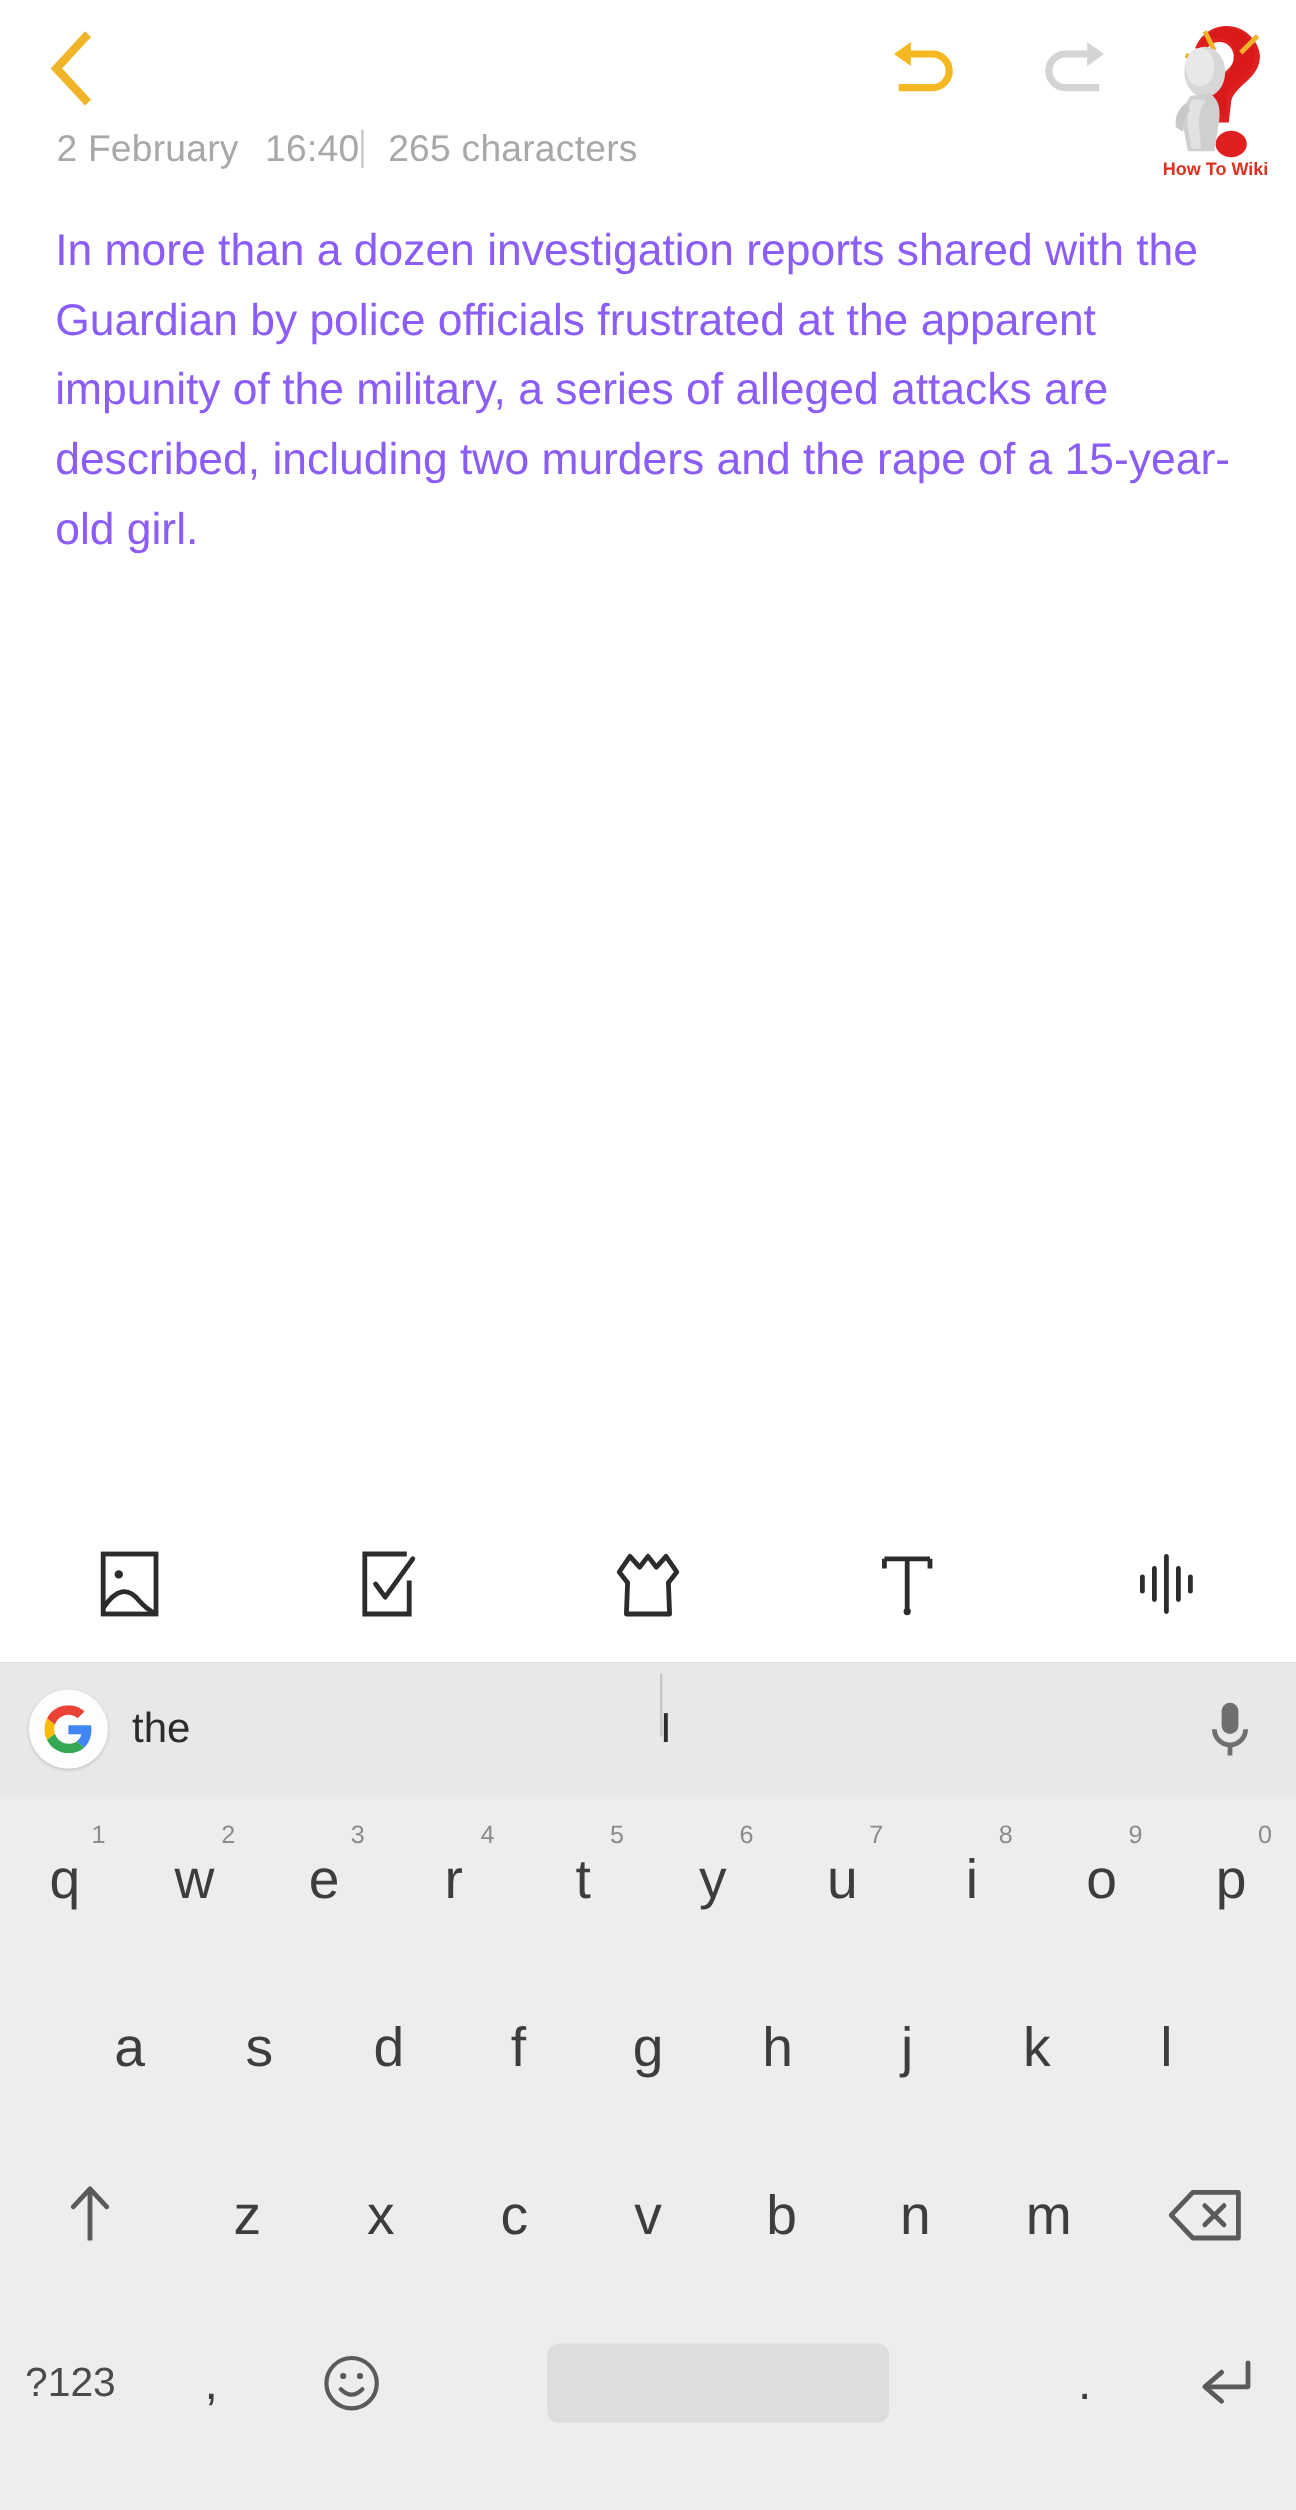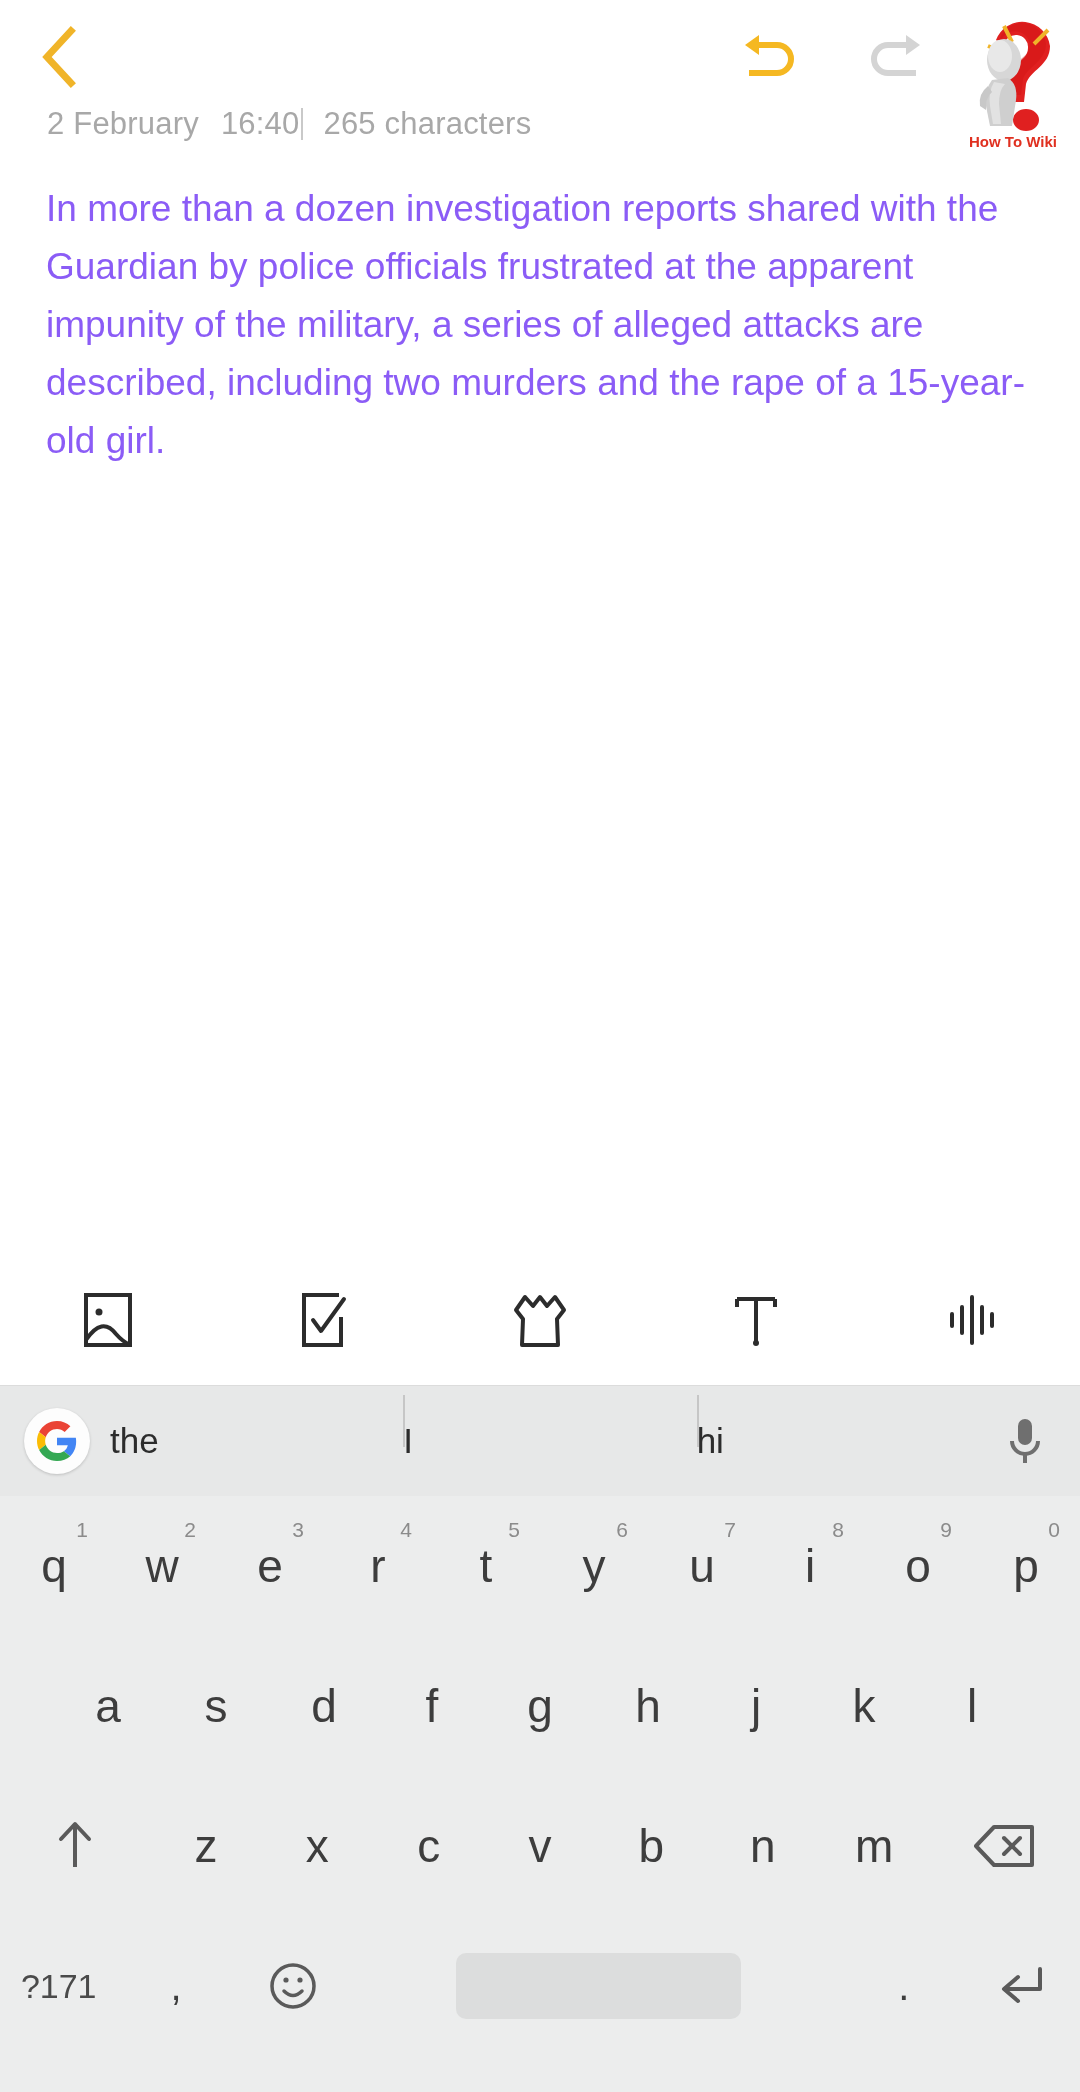--- a/index.html
+++ b/index.html
@@ -240,21 +240,20 @@
           <path fill="#EA4335" d="M24 9.5c3.54 0 6.71 1.22 9.21 3.6l6.85-6.85C35.9 2.38 30.47 0 24 0 14.62 0 6.51 5.38 2.56 13.22l7.98 6.19C12.43 13.72 17.74 9.5 24 9.5z"></path>
           <path fill="#4285F4" d="M46.98 24.55c0-1.57-.15-3.09-.38-4.55H24v9.02h12.94c-.58 2.96-2.26 5.48-4.78 7.18l7.73 6c4.51-4.18 7.09-10.36 7.09-17.65z"></path>
           <path fill="#FBBC05" d="M10.53 28.59c-.48-1.45-.76-2.99-.76-4.59s.27-3.14.76-4.59l-7.98-6.19C.92 16.46 0 20.12 0 24c0 3.88.92 7.54 2.56 10.78l7.97-6.19z"></path>
           <path fill="#34A853" d="M24 48c6.48 0 11.93-2.13 15.89-5.81l-7.73-6c-2.15 1.45-4.92 2.3-8.16 2.3-6.26 0-11.57-4.22-13.47-9.91l-7.98 6.19C6.51 42.62 14.62 48 24 48z"></path>
         </svg>
       </div>
 
       <div class="suggestions">
         <div class="sugg">the</div>
         <div class="sugg">I</div>
-        <div class="sugg">hi</div>
       </div>
 
       <div class="mic-btn">
         <svg width="42" height="52" viewBox="0 0 42 52">
           <rect x="14" y="4" width="14" height="26" rx="7" fill="#6f6f6f"></rect>
           <path d="M8 26 a13 13 0 0 0 26 0" fill="none" stroke="#6f6f6f" stroke-width="4"></path>
           <line x1="21" y1="39" x2="21" y2="48" stroke="#6f6f6f" stroke-width="4"></line>
         </svg>
       </div>
     </div>
@@ -331,21 +330,21 @@
       <div class="key key-wide">
         <svg width="62" height="46" viewBox="0 0 62 46">
           <path d="M20 4 H58 V42 H20 L2 23 Z" fill="none" stroke="#5a5a5a" stroke-width="4" stroke-linejoin="round"></path>
           <line x1="30" y1="15" x2="46" y2="31" stroke="#5a5a5a" stroke-width="4" stroke-linecap="round"></line>
           <line x1="46" y1="15" x2="30" y2="31" stroke="#5a5a5a" stroke-width="4" stroke-linecap="round"></line>
         </svg>
       </div>
     </div>
 
     <div class="krow krow-4">
-      <div class="key key-sym">?171</div>
+      <div class="key key-sym">?123</div>
       <div class="key key-punct">,</div>
       <div class="key">
         <svg width="50" height="50" viewBox="0 0 50 50">
           <circle cx="25" cy="25" r="21" fill="none" stroke="#5a5a5a" stroke-width="3.5"></circle>
           <circle cx="18" cy="19" r="2.6" fill="#5a5a5a"></circle>
           <circle cx="32" cy="19" r="2.6" fill="#5a5a5a"></circle>
           <path d="M16 30 q9 9 18 0" fill="none" stroke="#5a5a5a" stroke-width="3.5" stroke-linecap="round"></path>
         </svg>
       </div>
       <div class="key spacebar-key">

